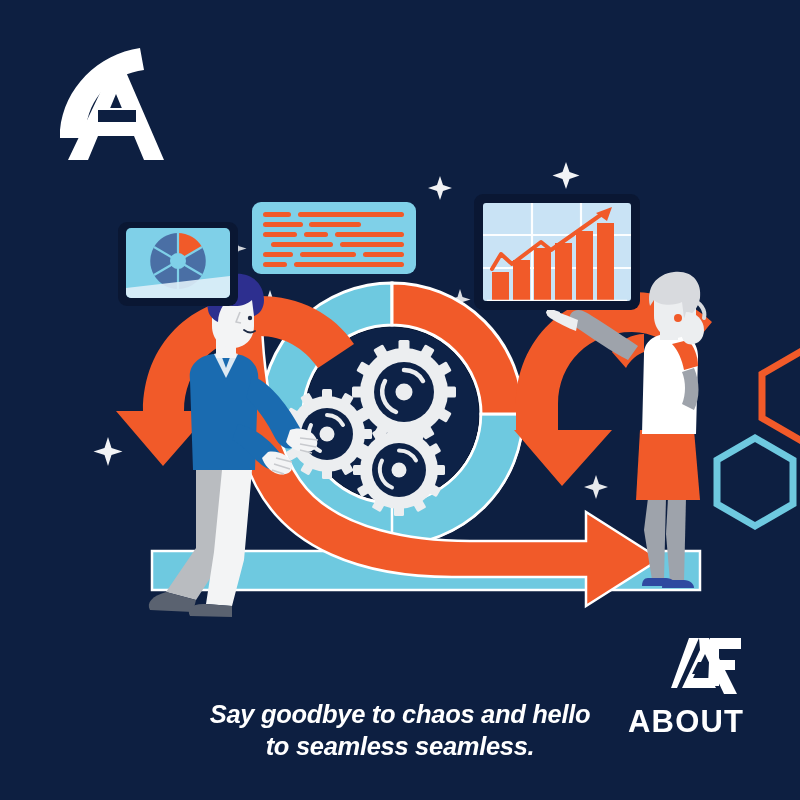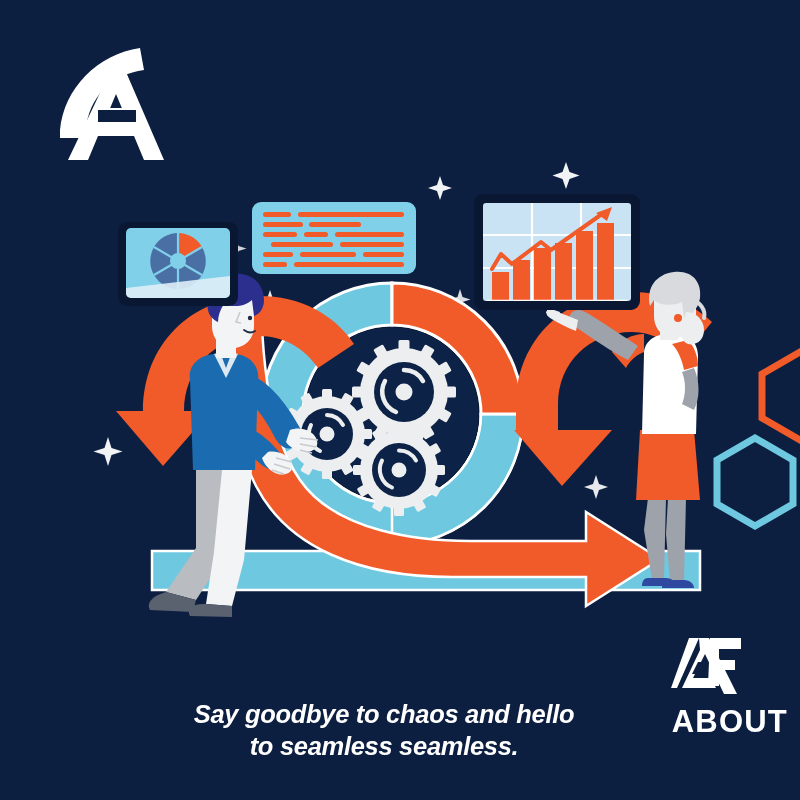--- a/index.html
+++ b/index.html
@@ -22,41 +22,41 @@
     position: absolute;
     left: 0;
     top: 0;
     width: 800px;
     height: 800px;
     display: block;
   }
   
   #tagline {
     position: absolute;
-    left: 134px;
+    left: 150px;
     top: 698px;
     width: 500px;
     text-align: center;
     color: #ffffff;
     font-family: "Liberation Sans", sans-serif;
     font-weight: bold;
     font-style: italic;
     font-size: 25.5px;
     line-height: 32px;
     letter-spacing: -0.3px;
     z-index: 30;
   }
   #tagline .tl-line { display: block; white-space: nowrap; }
   
   #brand {
     position: absolute;
     left: 628px;
     top: 636px;
     width: 160px;
-    text-align: right;
+    text-align: left;
     z-index: 30;
   }
   #brand .brand-mark {
     display: block;
     margin: 0 auto 6px auto;
     width: 78px;
     height: 62px;
   }
   #brand .brand-word {
     display: block;

